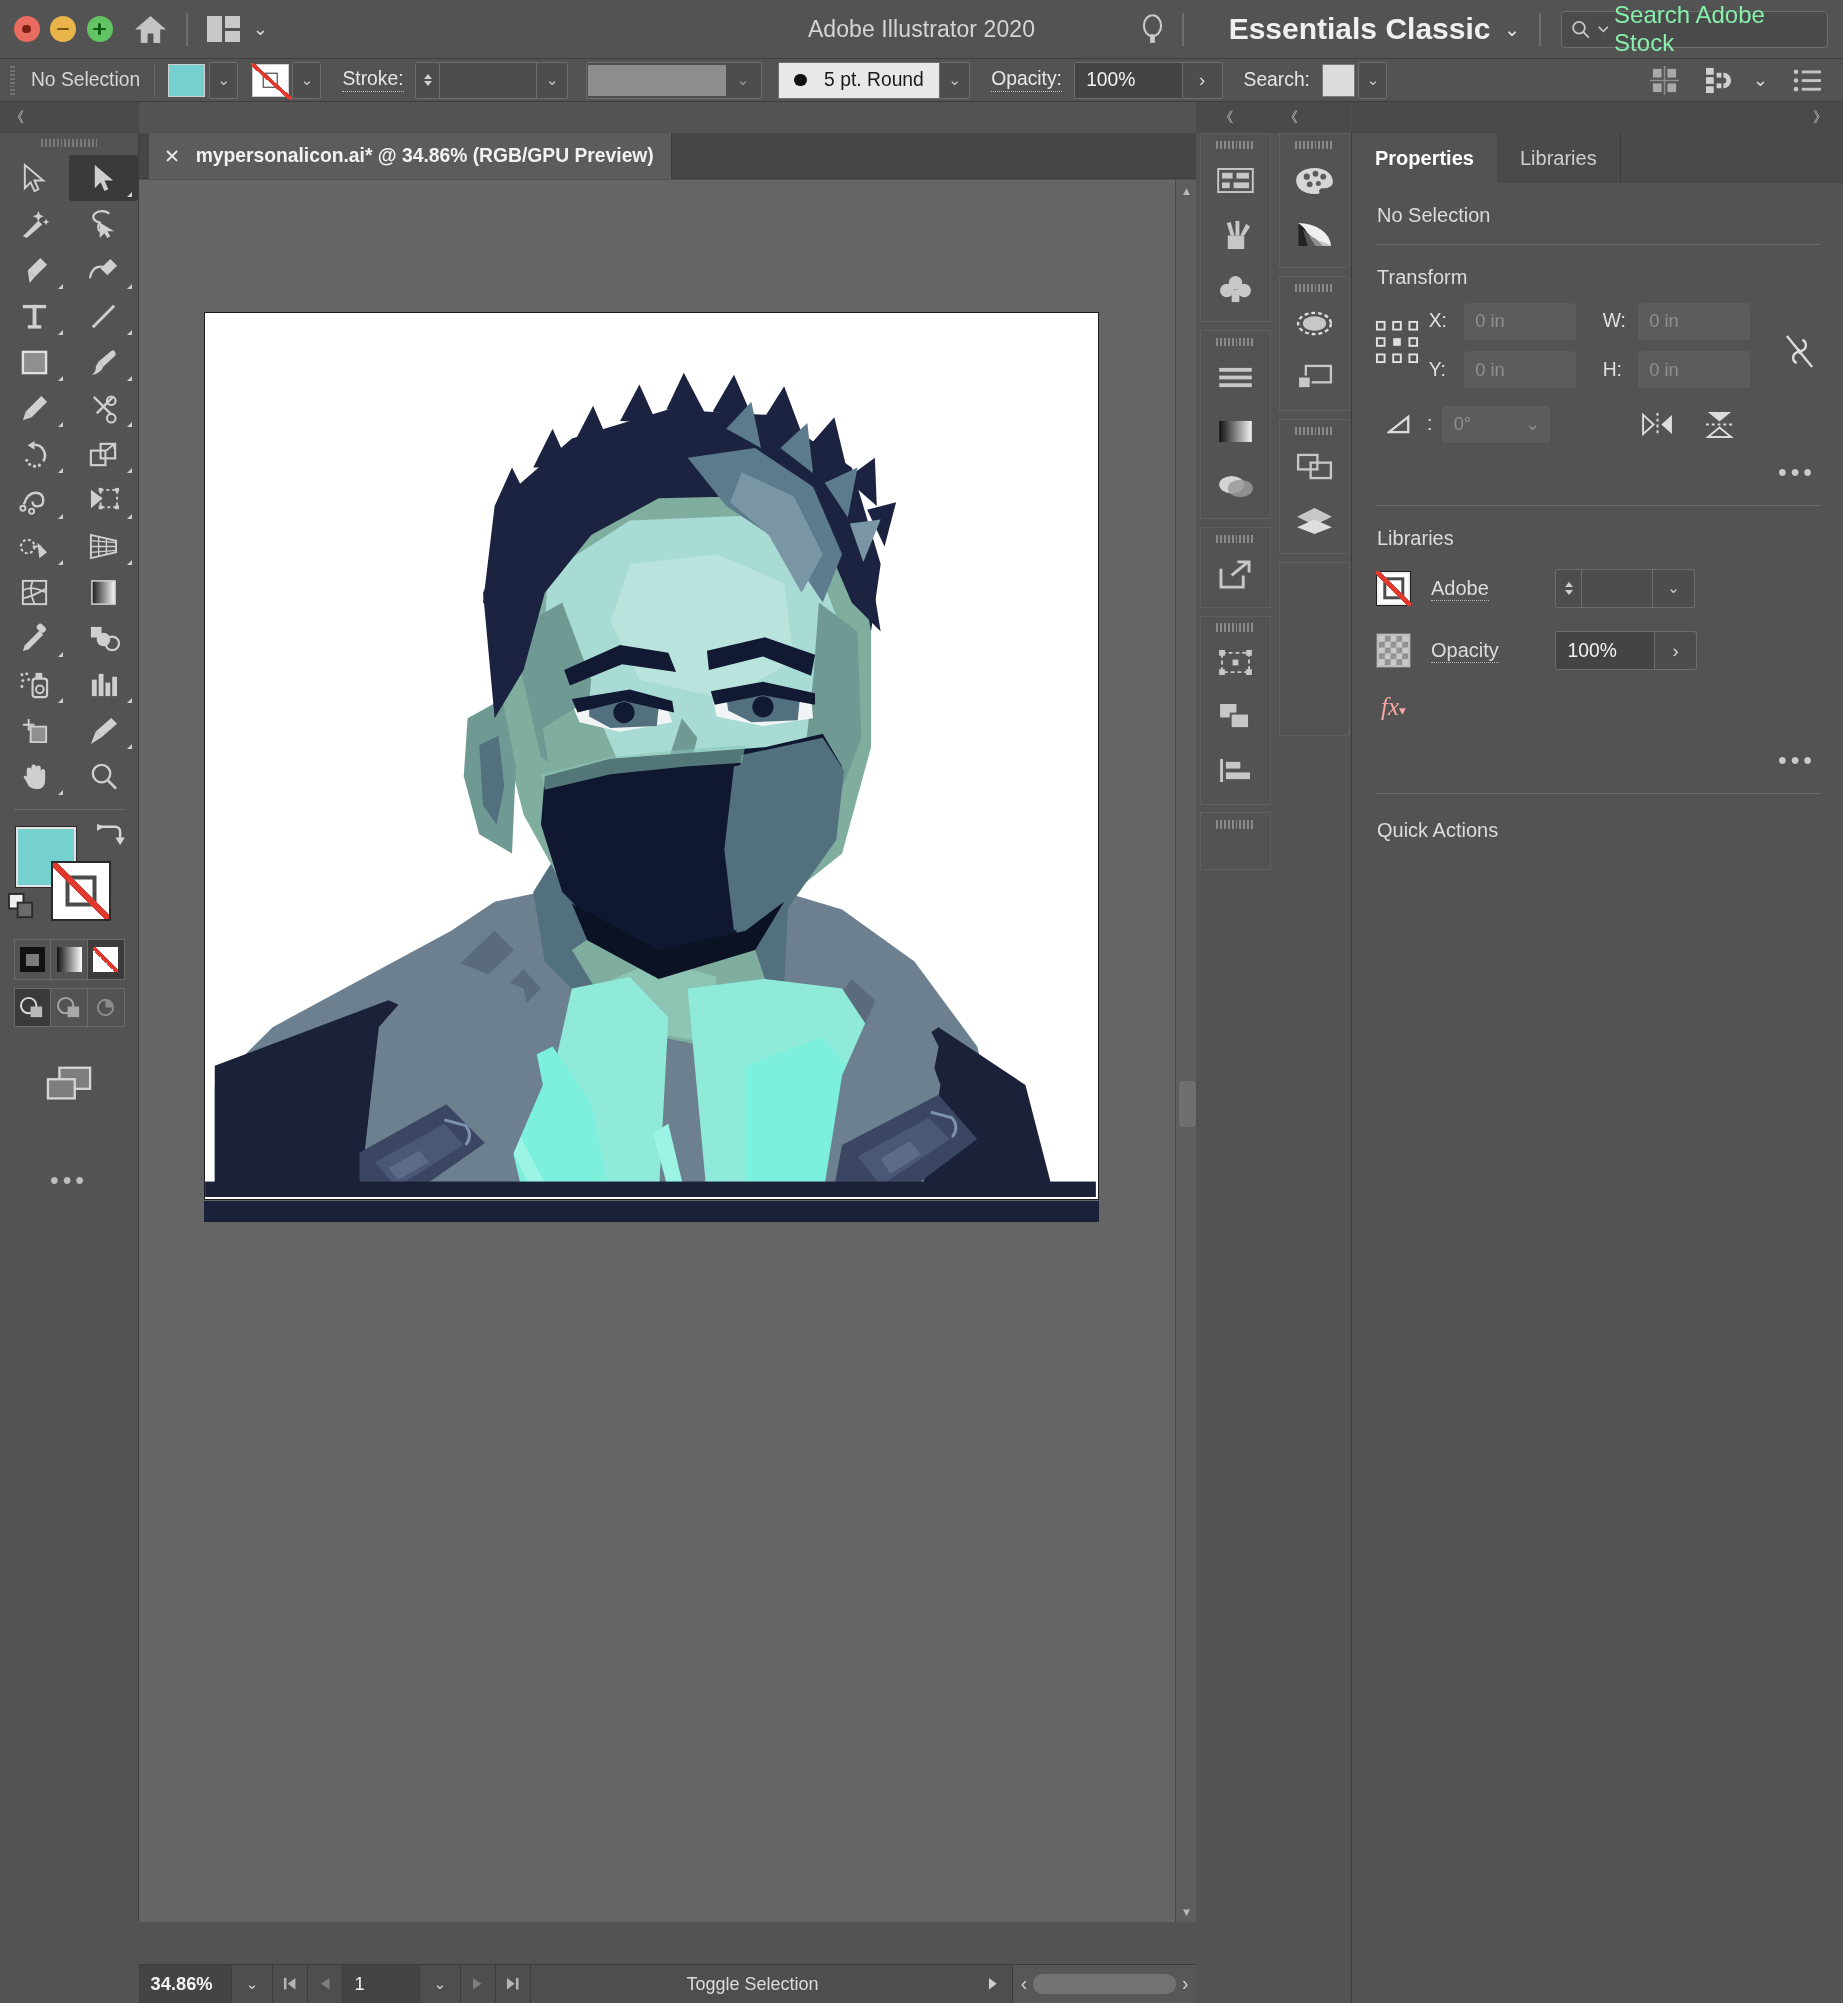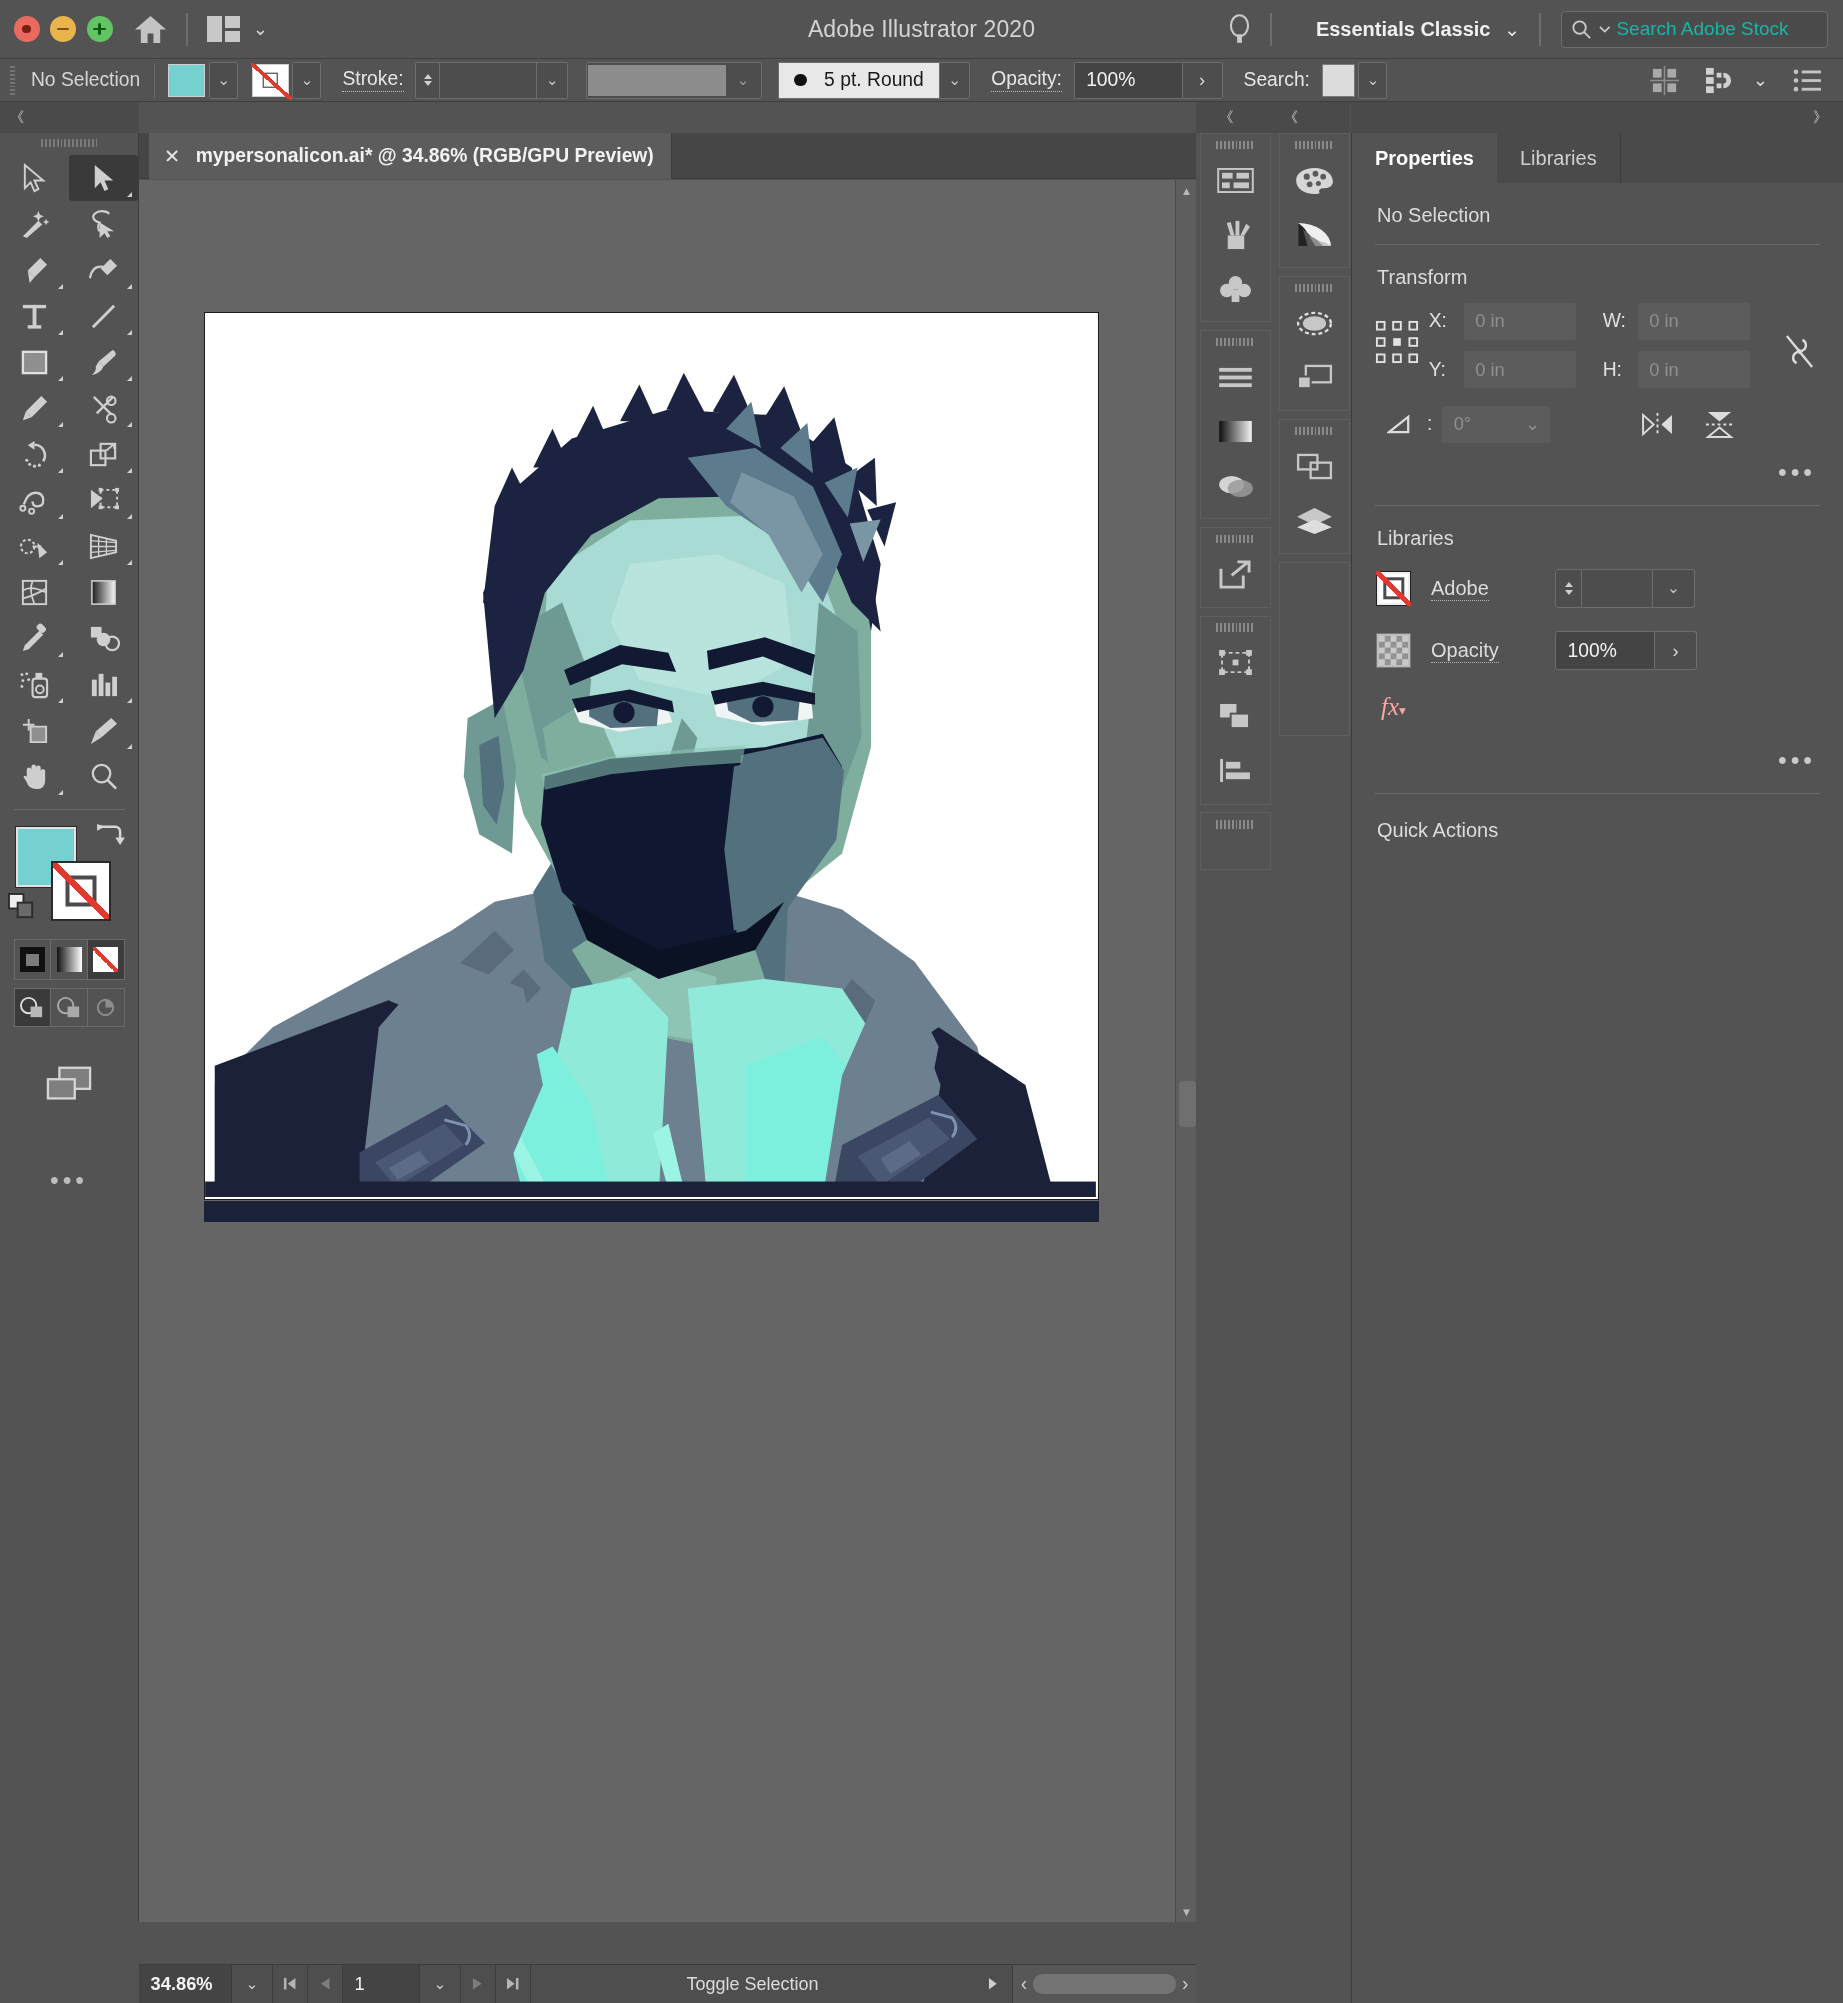--- a/index.html
+++ b/index.html
@@ -38,27 +38,27 @@
   .arr-grid span { position: absolute; background: #c8c8c8; }
   .chev { color: #d8d8d8; font-size: 18.3px; line-height: 1; }
 
   .app-title {
     position: absolute; left: 0; right: 0; text-align: center;
     color: #d4d4d4; font-size: 23px; letter-spacing: 0.1px;
     pointer-events: none;
   }
   .right-head { margin-left: auto; display: flex; align-items: center; }
   .bulb { width: 21px; height: 33px; }
-  .ws-name { color: #f0f0f0; font-size: 20px; font-weight: bold; margin-left: 25px; }
+  .ws-name { color: #f0f0f0; font-size: 30px; font-weight: bold; margin-left: 25px; }
   .ws-chev { color: #e8e8e8; font-size: 19.3px; margin-left: 13.5px; }
   .searchbox {
     width: 267px; height: 37px; border: 1px solid #6d6d6d; border-radius: 3.9px;
     background: #4b4b4b; display: flex; align-items: center; padding: 0 8.7px; gap: 4.8px;
   }
-  .search-ph { color: #14b8a6; font-size: 19px; }
+  .search-ph { color: #86efac; font-size: 24px; }
 
   
   .ctrlbar {
     position: absolute; left: 0; top: 58px; width: 1843px; height: 44px;
     background: #535353; border-top: 1px solid #3f3f3f; border-bottom: 1px solid #3e3e3e;
     display: flex; align-items: center;
   }
   .gripper { width: 5.8px; height: 29px; margin-left: 9.7px;
     background-image: repeating-linear-gradient(to bottom, #737373 0 1.9px, transparent 1.9px 3.9px);
   }

